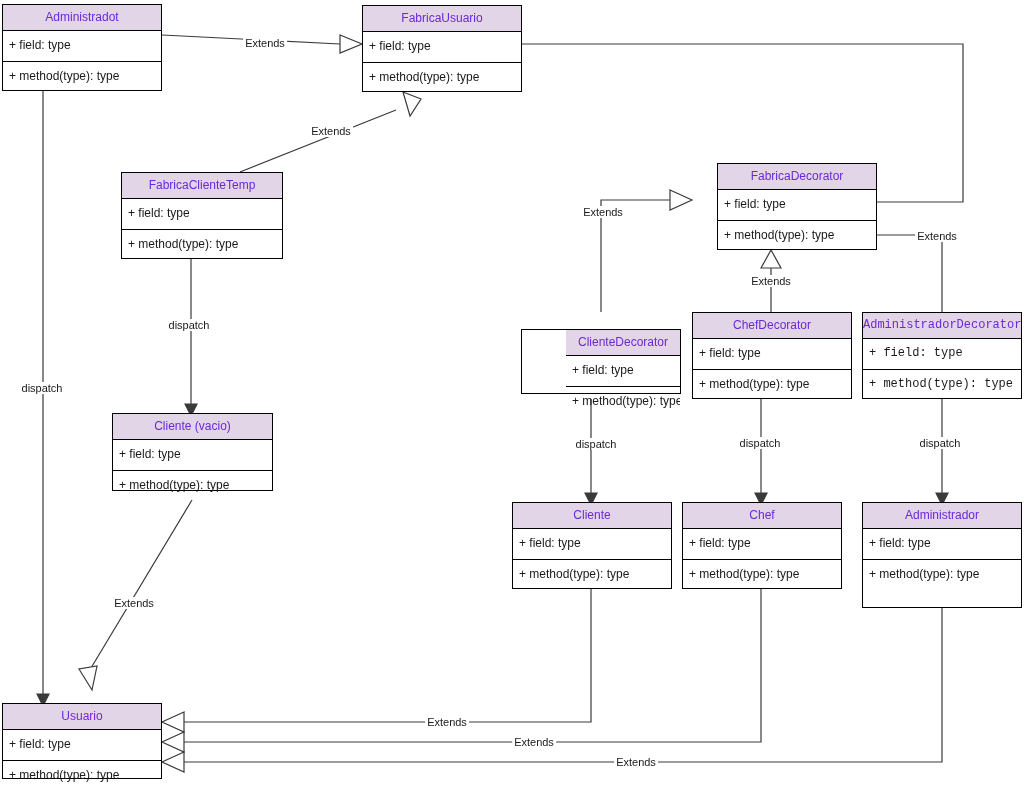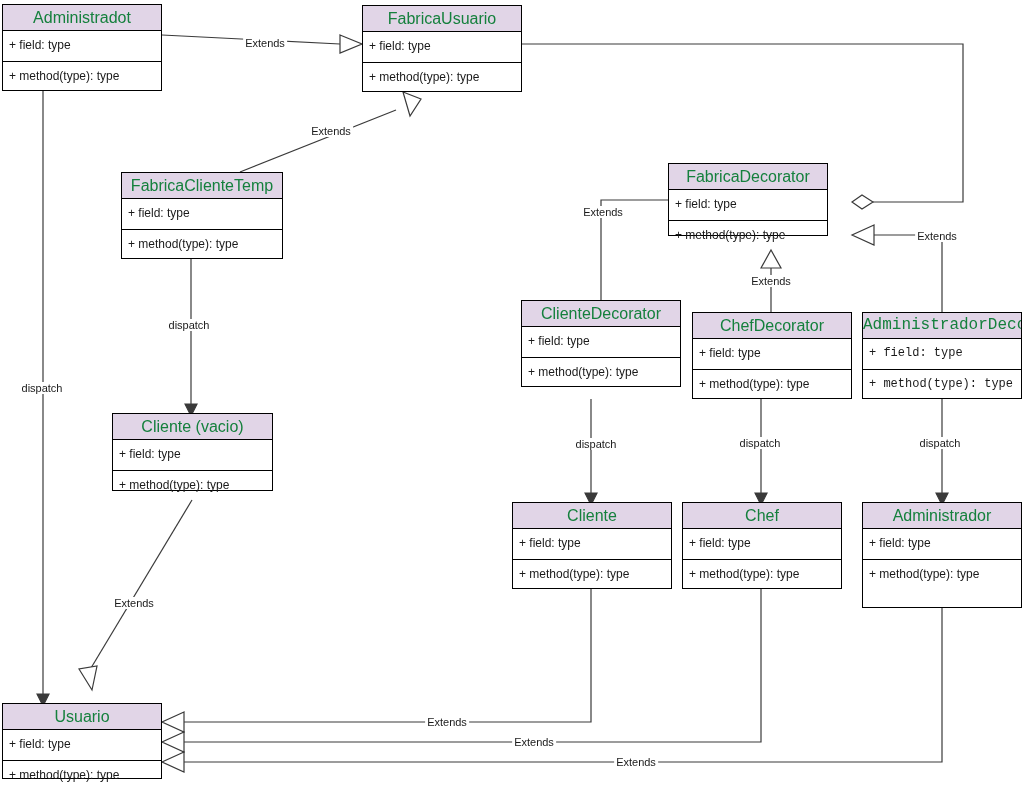--- a/index.html
+++ b/index.html
@@ -26,22 +26,22 @@
     box-sizing: border-box;
     border: 1px solid #000000;
     background: #ffffff;
     z-index: 5;
   }
   .uml-title {
     box-sizing: border-box;
     height: 26px;
     line-height: 25px;
     text-align: center;
-    font-size: 16px;
-    color: #15803d;
+    font-size: 12px;
+    color: #6d28d9;
     background: #e1d5e7;
     border-bottom: 1px solid #000000;
     white-space: nowrap;
     overflow: hidden;
   }
   .uml-row {
     box-sizing: border-box;
     height: 30px;
     line-height: 29px;
     padding-left: 6px;
@@ -161,27 +161,27 @@
     <div class="uml-row">+ field: type</div>
     <div class="uml-row sep">+ method(type): type</div>
   </div>
 
   <div class="uml-class" style="left:121px;top:172px;width:162px;height:87px;">
     <div class="uml-title">FabricaClienteTemp</div>
     <div class="uml-row">+ field: type</div>
     <div class="uml-row sep">+ method(type): type</div>
   </div>
 
-  <div class="uml-class" style="left:668px;top:163px;width:160px;height:73px;">
+  <div class="uml-class" style="left:717px;top:163px;width:160px;height:87px;">
     <div class="uml-title">FabricaDecorator</div>
     <div class="uml-row">+ field: type</div>
     <div class="uml-row sep">+ method(type): type</div>
   </div>
 
-  <div class="uml-class" style="left:521px;top:300px;width:160px;height:87px;">
+  <div class="uml-class" style="left:521px;top:329px;width:160px;height:65px;padding-left:44px;">
     <div class="uml-title">ClienteDecorator</div>
     <div class="uml-row">+ field: type</div>
     <div class="uml-row sep">+ method(type): type</div>
   </div>
 
   <div class="uml-class" style="left:692px;top:312px;width:160px;height:87px;">
     <div class="uml-title">ChefDecorator</div>
     <div class="uml-row">+ field: type</div>
     <div class="uml-row sep">+ method(type): type</div>
   </div>

